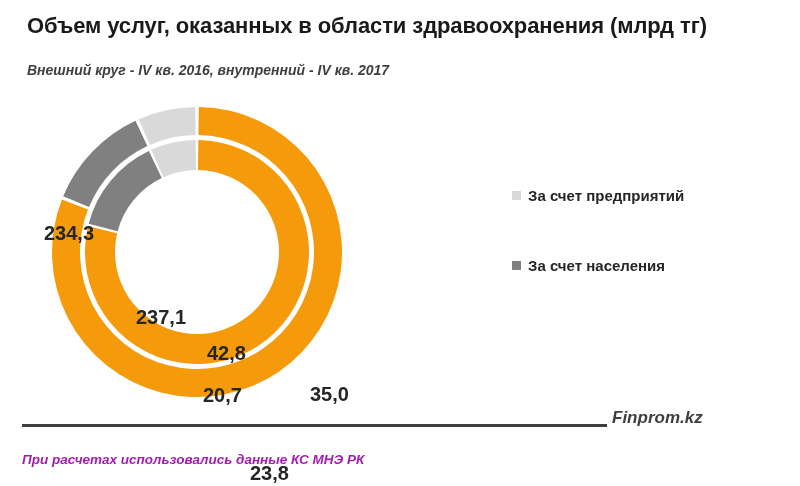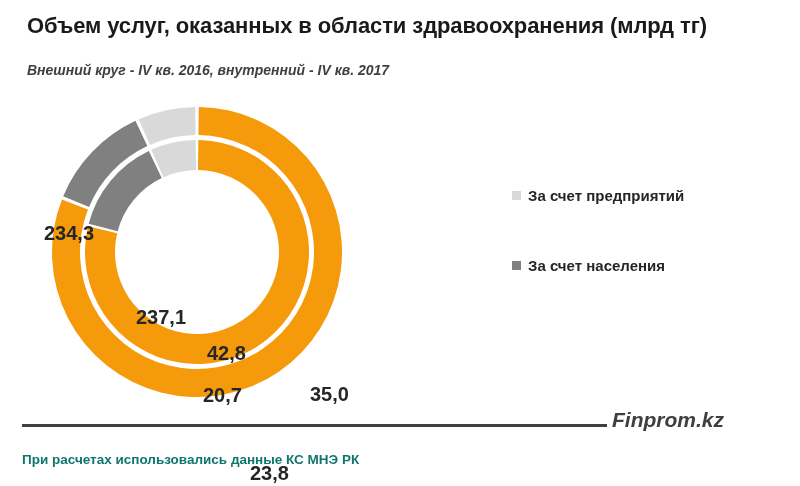--- a/index.html
+++ b/index.html
@@ -101,33 +101,34 @@
     left: 22px;
     top: 424px;
     width: 585px;
     height: 3px;
     background: #3f3f3f;
   }
   #brand {
     position: absolute;
     left: 612px;
     top: 408px;
-    font-size: 21px;
+    font-size: 17px;
     font-style: italic;
     font-weight: bold;
     color: #3f3f3f;
     white-space: nowrap;
   }
   #source-note {
     position: absolute;
     left: 22px;
     top: 452px;
     font-size: 13.5px;
+    font-style: italic;
     font-weight: bold;
-    color: #0f766e;
+    color: #a21caf;
     white-space: nowrap;
   }
 </style>
 </head>
 <body>
 
 <div id="page">
 
   <div id="chart-title">Объем услуг, оказанных в области здравоохранения (млрд тг)</div>
   <div id="chart-subtitle">Внешний круг - IV кв. 2016, внутренний - IV кв. 2017</div>

